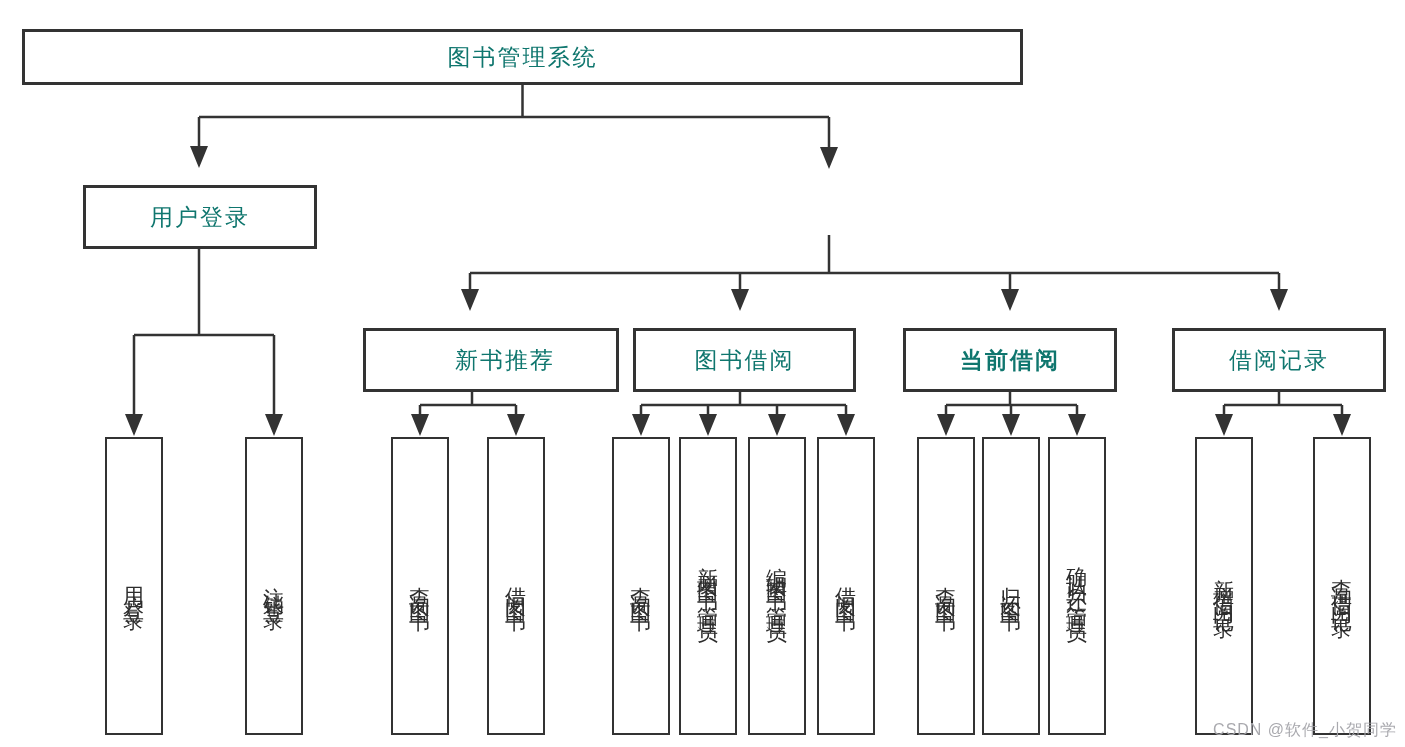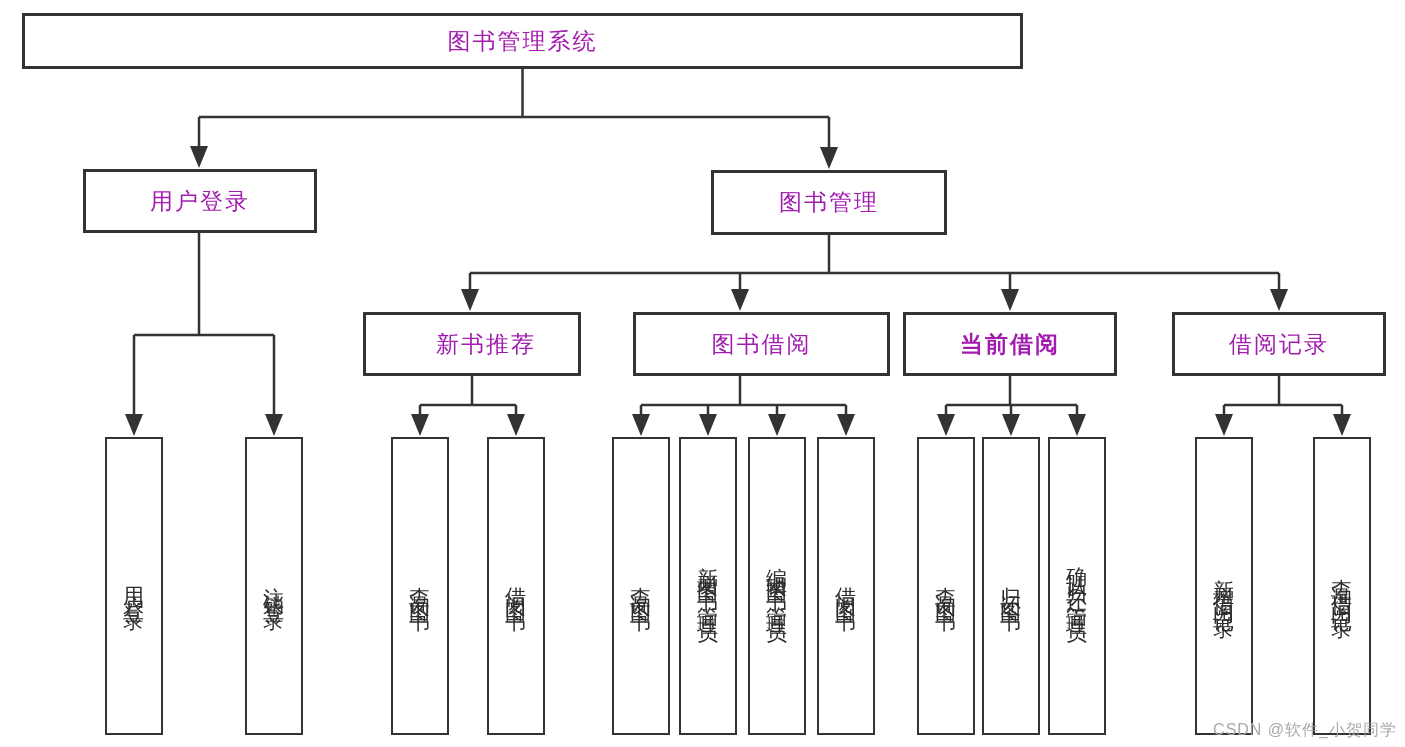--- a/index.html
+++ b/index.html
@@ -17,24 +17,25 @@
     width: 1405px; height: 747px;
   }
   .node {
     position: absolute;
     box-sizing: border-box;
     border: 3px solid #333333;
     background: #ffffff;
     display: flex;
     align-items: center;
     justify-content: center;
-    color: #a21caf;
+    color: #0f766e;
     font-size: 23px;
     letter-spacing: 2px;
     white-space: nowrap;
+    margin-top: 16px;
   }
   .leaf {
     position: absolute;
     box-sizing: border-box;
     top: 437px;
     width: 58px;
     height: 298px;
     border: 2.5px solid #333333;
     background: #ffffff;
     display: flex;
@@ -118,24 +119,23 @@
       M937 414 L955 414 L946 436 Z
       M1002 414 L1020 414 L1011 436 Z
       M1068 414 L1086 414 L1077 436 Z
       M1215 414 L1233 414 L1224 436 Z
       M1333 414 L1351 414 L1342 436 Z"></path>
   </svg>
 
   <div class="node" style="left:22px; top:13px; width:1001px; height:56px;">图书管理系统</div>
 
   <div class="node" style="left:83px; top:169px; width:234px; height:64px;">用户登录</div>
-  <div class="node" style="left:711px; top:170px; width:236px; height:65px;">图书管理</div>
 
-  <div class="node" style="left:363px; top:312px; width:218px; height:64px;padding-left:28px;">新书推荐</div>
-  <div class="node" style="left:633px; top:312px; width:257px; height:64px;">图书借阅</div>
+  <div class="node" style="left:363px; top:312px; width:256px; height:64px;padding-left:28px;">新书推荐</div>
+  <div class="node" style="left:633px; top:312px; width:223px; height:64px;">图书借阅</div>
   <div class="node" style="left:903px; top:312px; width:214px; height:64px;font-weight:bold;">当前借阅</div>
   <div class="node" style="left:1172px; top:312px; width:214px; height:64px;">借阅记录</div>
 
   <div class="leaf" style="left:105px;">
     <span>用户登录</span>
   </div>
   <div class="leaf" style="left:245px;">
     <span>注销登录</span>
   </div>
 

